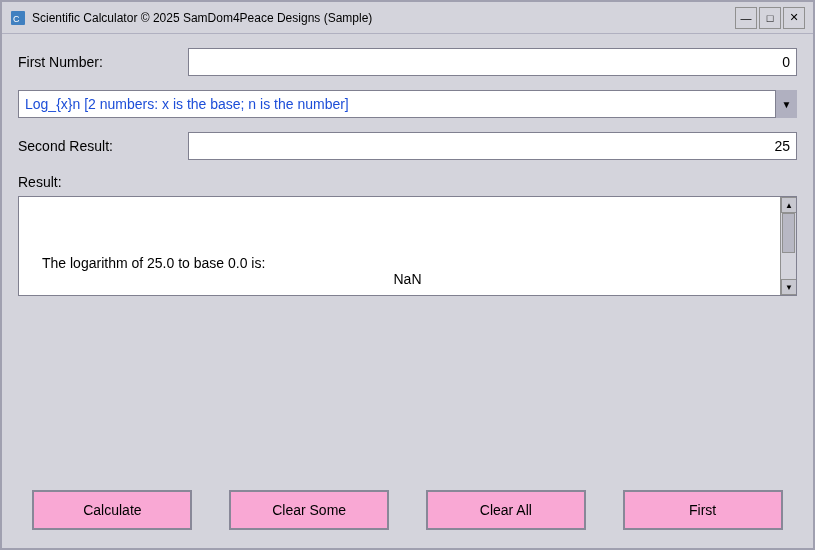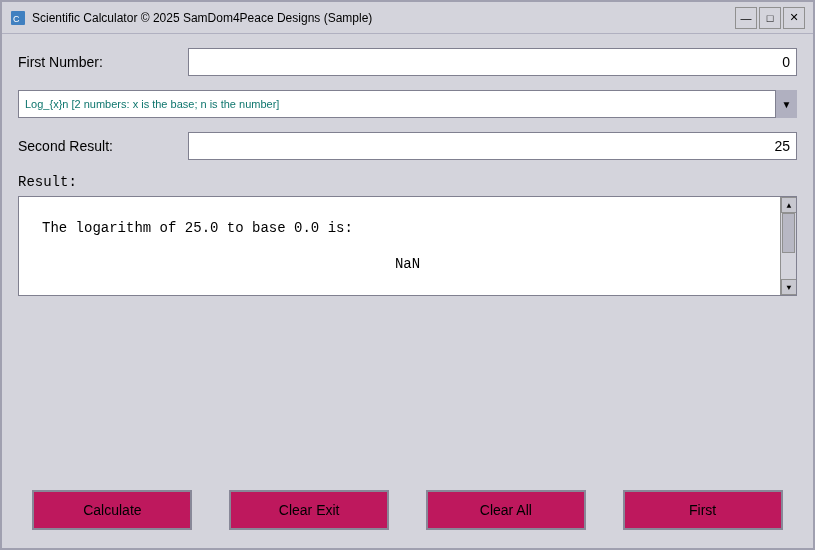--- a/index.html
+++ b/index.html
@@ -108,22 +108,22 @@
       position: relative;
       height: 28px;
     }
 
     .form-select {
       width: 100%;
       height: 28px;
       background: #ffffff;
       border: 1px solid #808090;
       padding: 2px 24px 2px 6px;
-      font-size: 11px;
-      color: #0f766e;
+      font-size: 14px;
+      color: #1d4ed8;
       appearance: none;
       -webkit-appearance: none;
       cursor: pointer;
     }
 
     .select-arrow {
       position: absolute;
       right: 0;
       top: 0;
       height: 28px;
@@ -133,21 +133,20 @@
       display: flex;
       align-items: center;
       justify-content: center;
       pointer-events: none;
       font-size: 10px;
       color: #000;
     }
 
     .result-section {
       margin-bottom: 12px;
-      font-family: Liberation Mono, monospace;
     }
 
     .result-label {
       font-size: 14px;
       color: #000;
       margin-bottom: 6px;
     }
 
     .result-box {
       background: #ffffff;
@@ -167,21 +166,20 @@
 
     .result-text-line1 {
       text-align: left;
       width: 100%;
       padding-left: 4px;
     }
 
     .result-text-line2 {
       text-align: center;
       width: 100%;
-      margin-top: 20px;
     }
 
     .scrollbar {
       position: absolute;
       right: 0;
       top: 0;
       bottom: 0;
       width: 16px;
       background: #d4d4dc;
       border-left: 1px solid #909090;
@@ -222,21 +220,21 @@
       display: flex;
       gap: 16px;
       justify-content: space-around;
       margin-top: auto;
       padding: 8px 4px 4px 4px;
     }
 
     .calc-btn {
       height: 40px;
       width: 160px;
-      background: #be185d;
+      background: #f9a8d4;
       border: 2px solid #888898;
       font-size: 14px;
       color: #000;
       cursor: pointer;
       font-family: 'Segoe UI', Arial, sans-serif;
     }
   </style>
 </head>
 <body>
 
@@ -283,35 +281,35 @@
     </div>
 
     <div class="form-row">
       <label class="form-label">Second Result:</label>
       <input type="text" class="form-input" value="25" style="">
     </div>
 
     <div class="result-section">
       <div class="result-label">Result:</div>
       <div class="result-box">
-        <div style="width: calc(100% - 18px); display: flex; flex-direction: column; align-items: center; justify-content: center; height: 100%;">
+        <div style="width: calc(100% - 18px); display: flex; flex-direction: column; align-items: center; justify-content: flex-end; height: 100%;">
           <div class="result-text-line1">The logarithm of 25.0 to base 0.0 is:</div>
           <div class="result-text-line2">NaN</div>
         </div>
         <div class="scrollbar">
           <div class="scroll-btn">▲</div>
           <div class="scroll-track">
             <div class="scroll-thumb"></div>
           </div>
           <div class="scroll-btn">▼</div>
         </div>
       </div>
     </div>
 
     <div class="button-row">
       <button class="calc-btn">Calculate</button>
-      <button class="calc-btn">Clear Exit</button>
+      <button class="calc-btn">Clear Some</button>
       <button class="calc-btn">Clear All</button>
       <button class="calc-btn">First</button>
     </div>
 
   </div>
 </div>
 
 </body></html>

